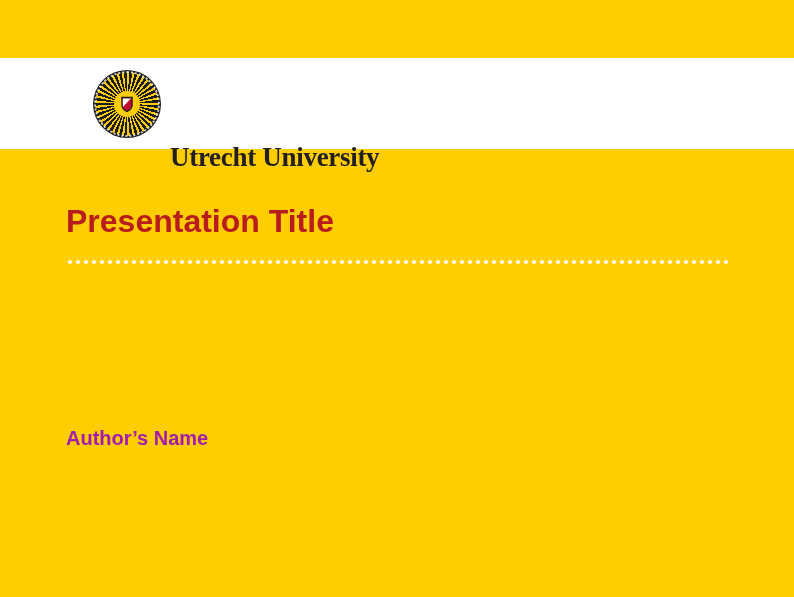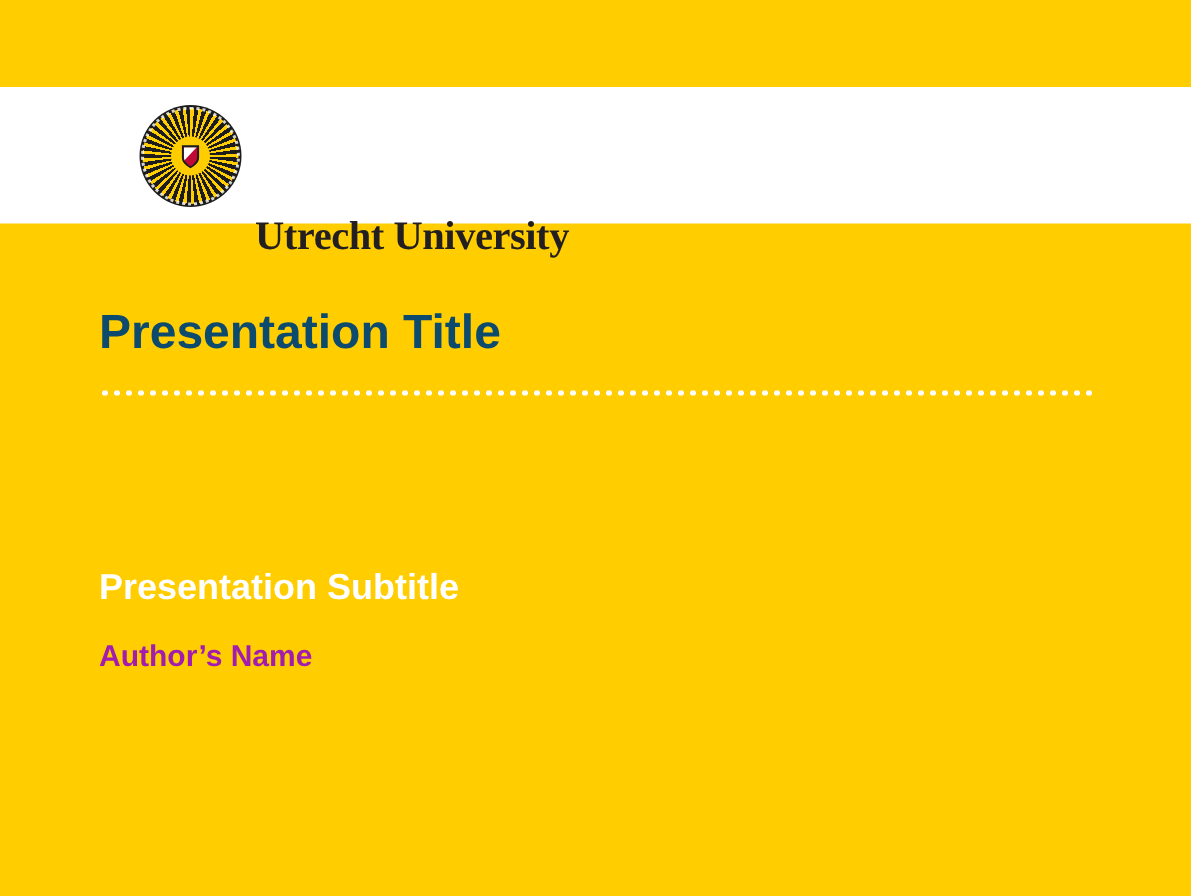--- a/index.html
+++ b/index.html
@@ -42,21 +42,21 @@
     position:absolute;left:170px;top:86px;
     font-family:"Liberation Serif", serif;
     font-weight:700;font-size:27px;line-height:1;
     letter-spacing:-0.3px;
     color:#231F20;
   }
   
   .slide-title{
     position:absolute;left:66px;top:205px;
     font-size:32px;font-weight:700;line-height:1;
-    color:#0c4a6e;
+    color:#b91c1c;
   }
   .title-rule{
     position:absolute;left:66px;top:259px;width:662px;height:6px;
     background-image:radial-gradient(circle 2px at 4px 50%, #ffffff 97%, transparent 100%);
     background-size:8px 6px;
     background-repeat:repeat-x;
   }
   .slide-subtitle{
     position:absolute;left:66px;top:380px;
     font-size:24px;font-weight:700;line-height:1;
@@ -87,17 +87,16 @@
       </div>
     </div>
 
     <div class="wordmark">Utrecht University</div>
   </div>
 
   <div class="slide-title">Presentation Title</div>
 
   <div class="title-rule"></div>
 
-  <div class="slide-subtitle">Presentation Subtitle</div>
 
   <div class="slide-author">Author’s Name</div>
 
 </div>
 
 </body></html>

